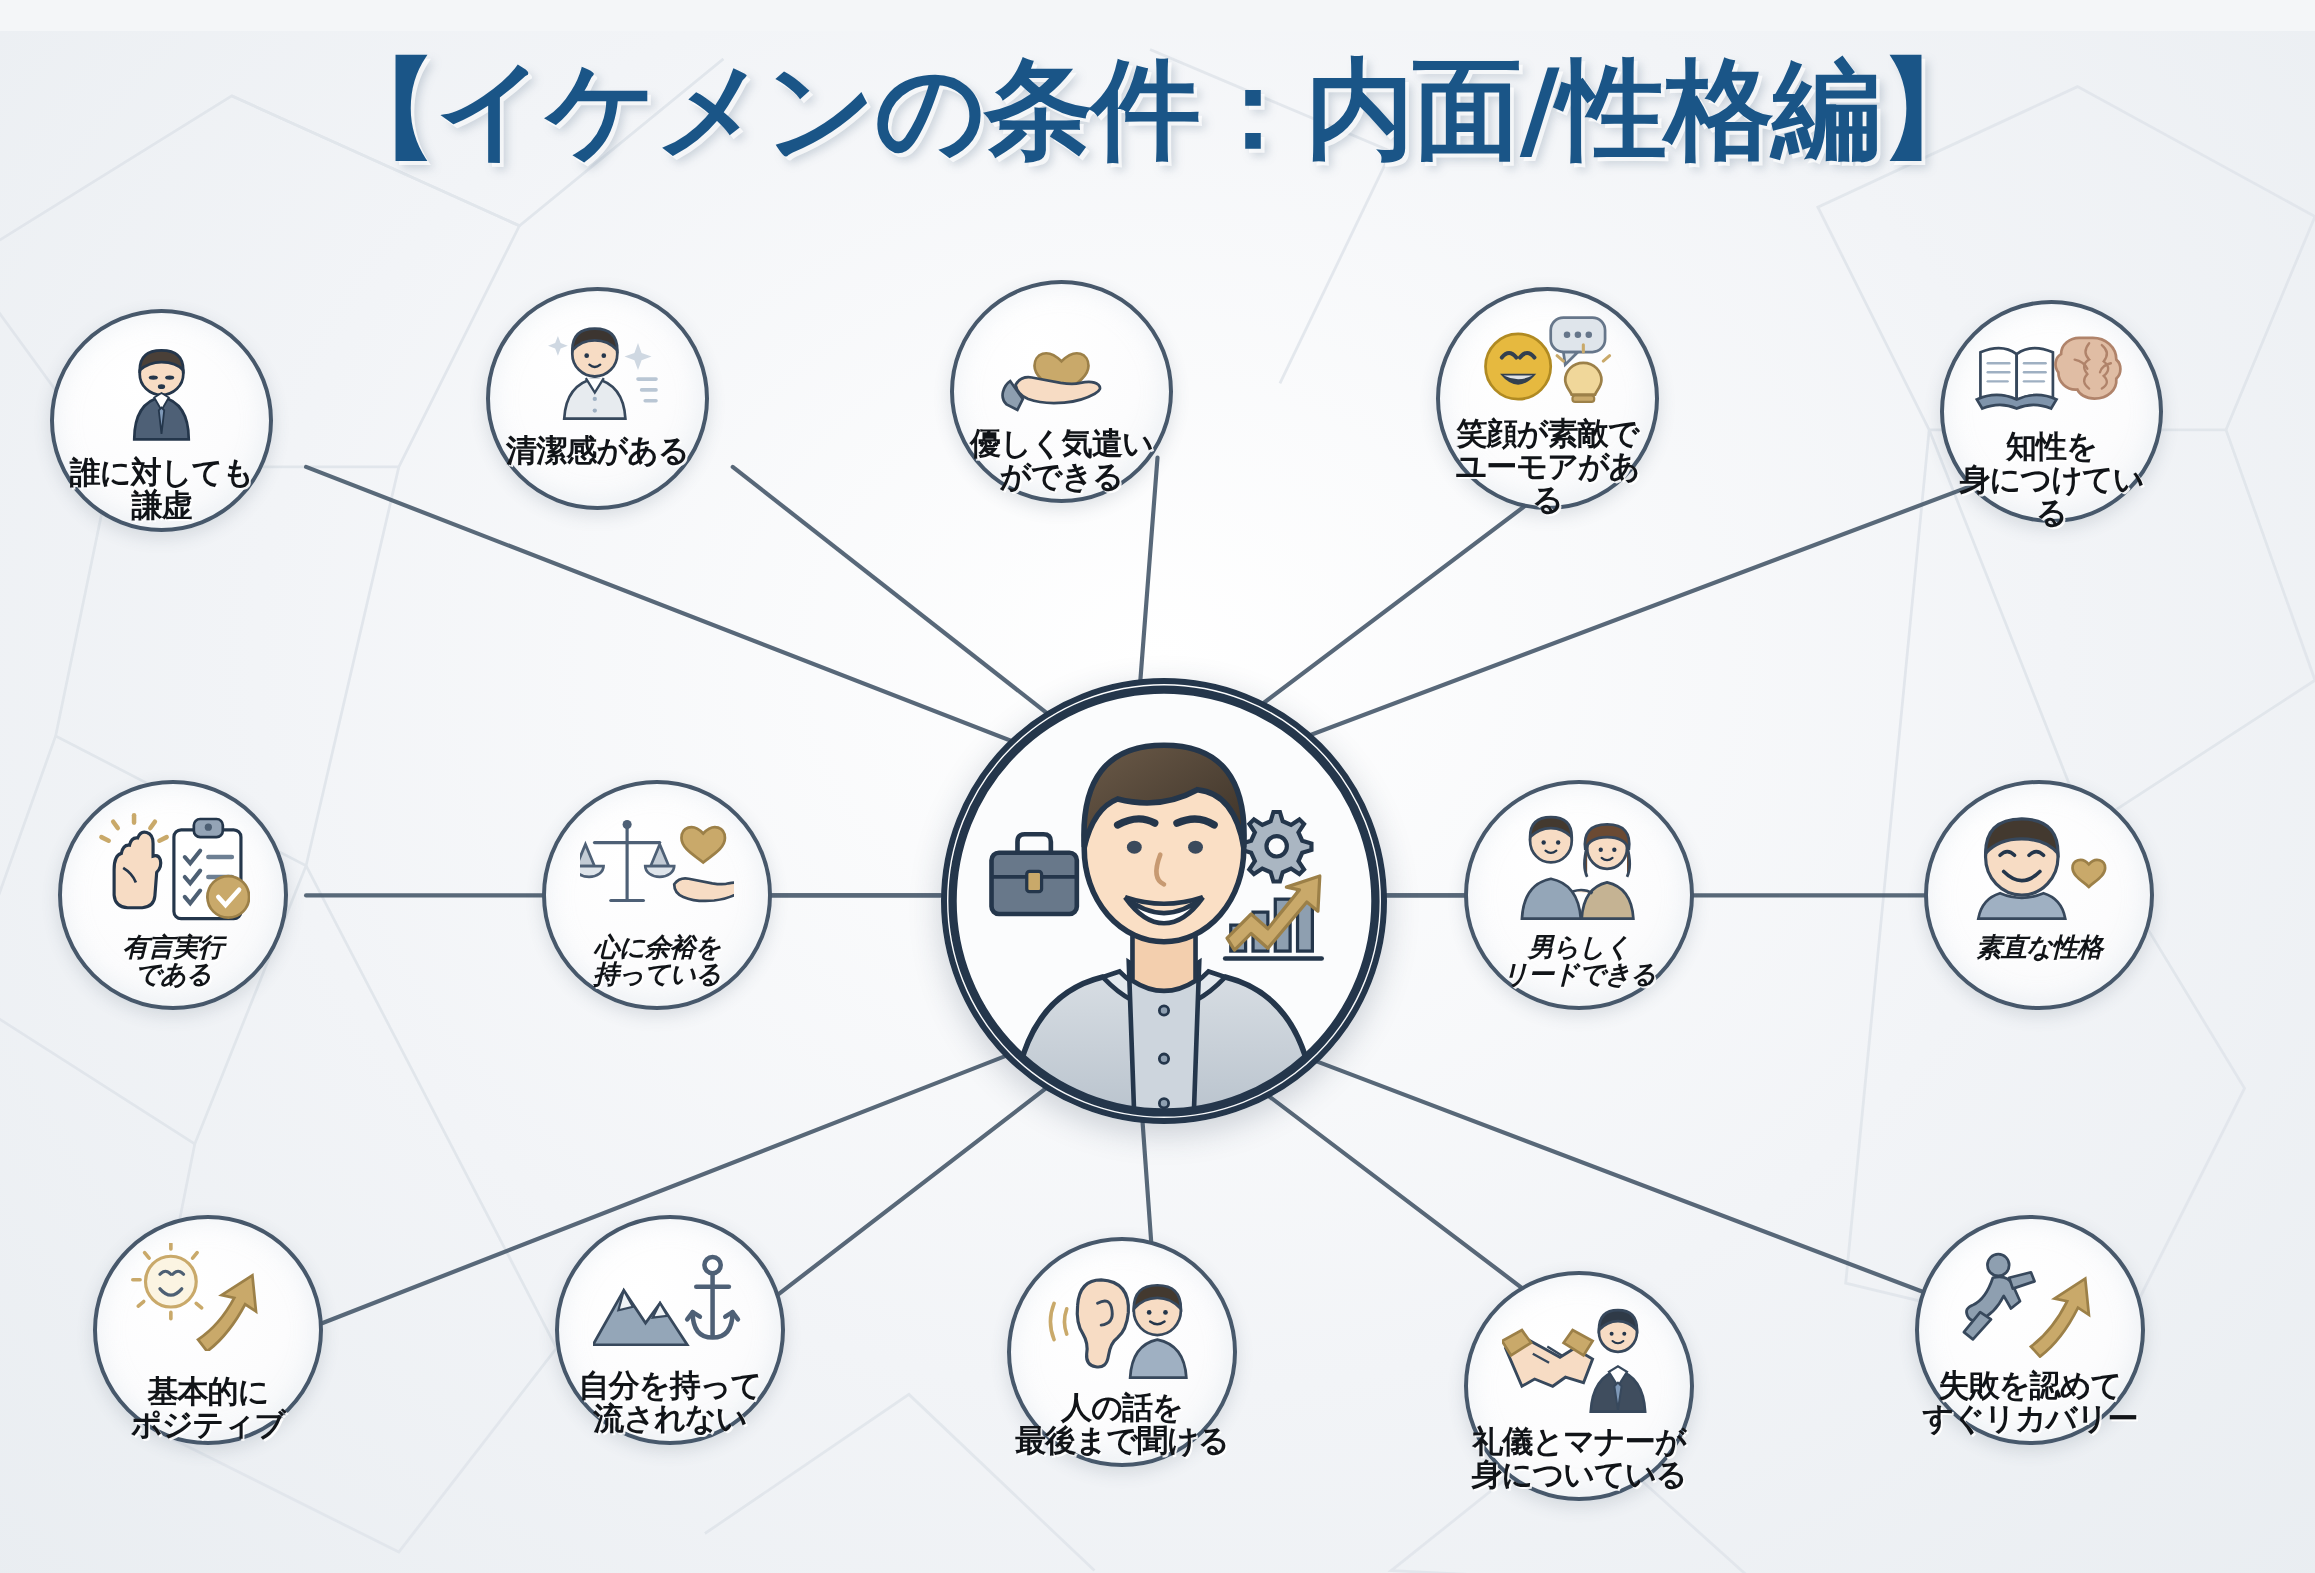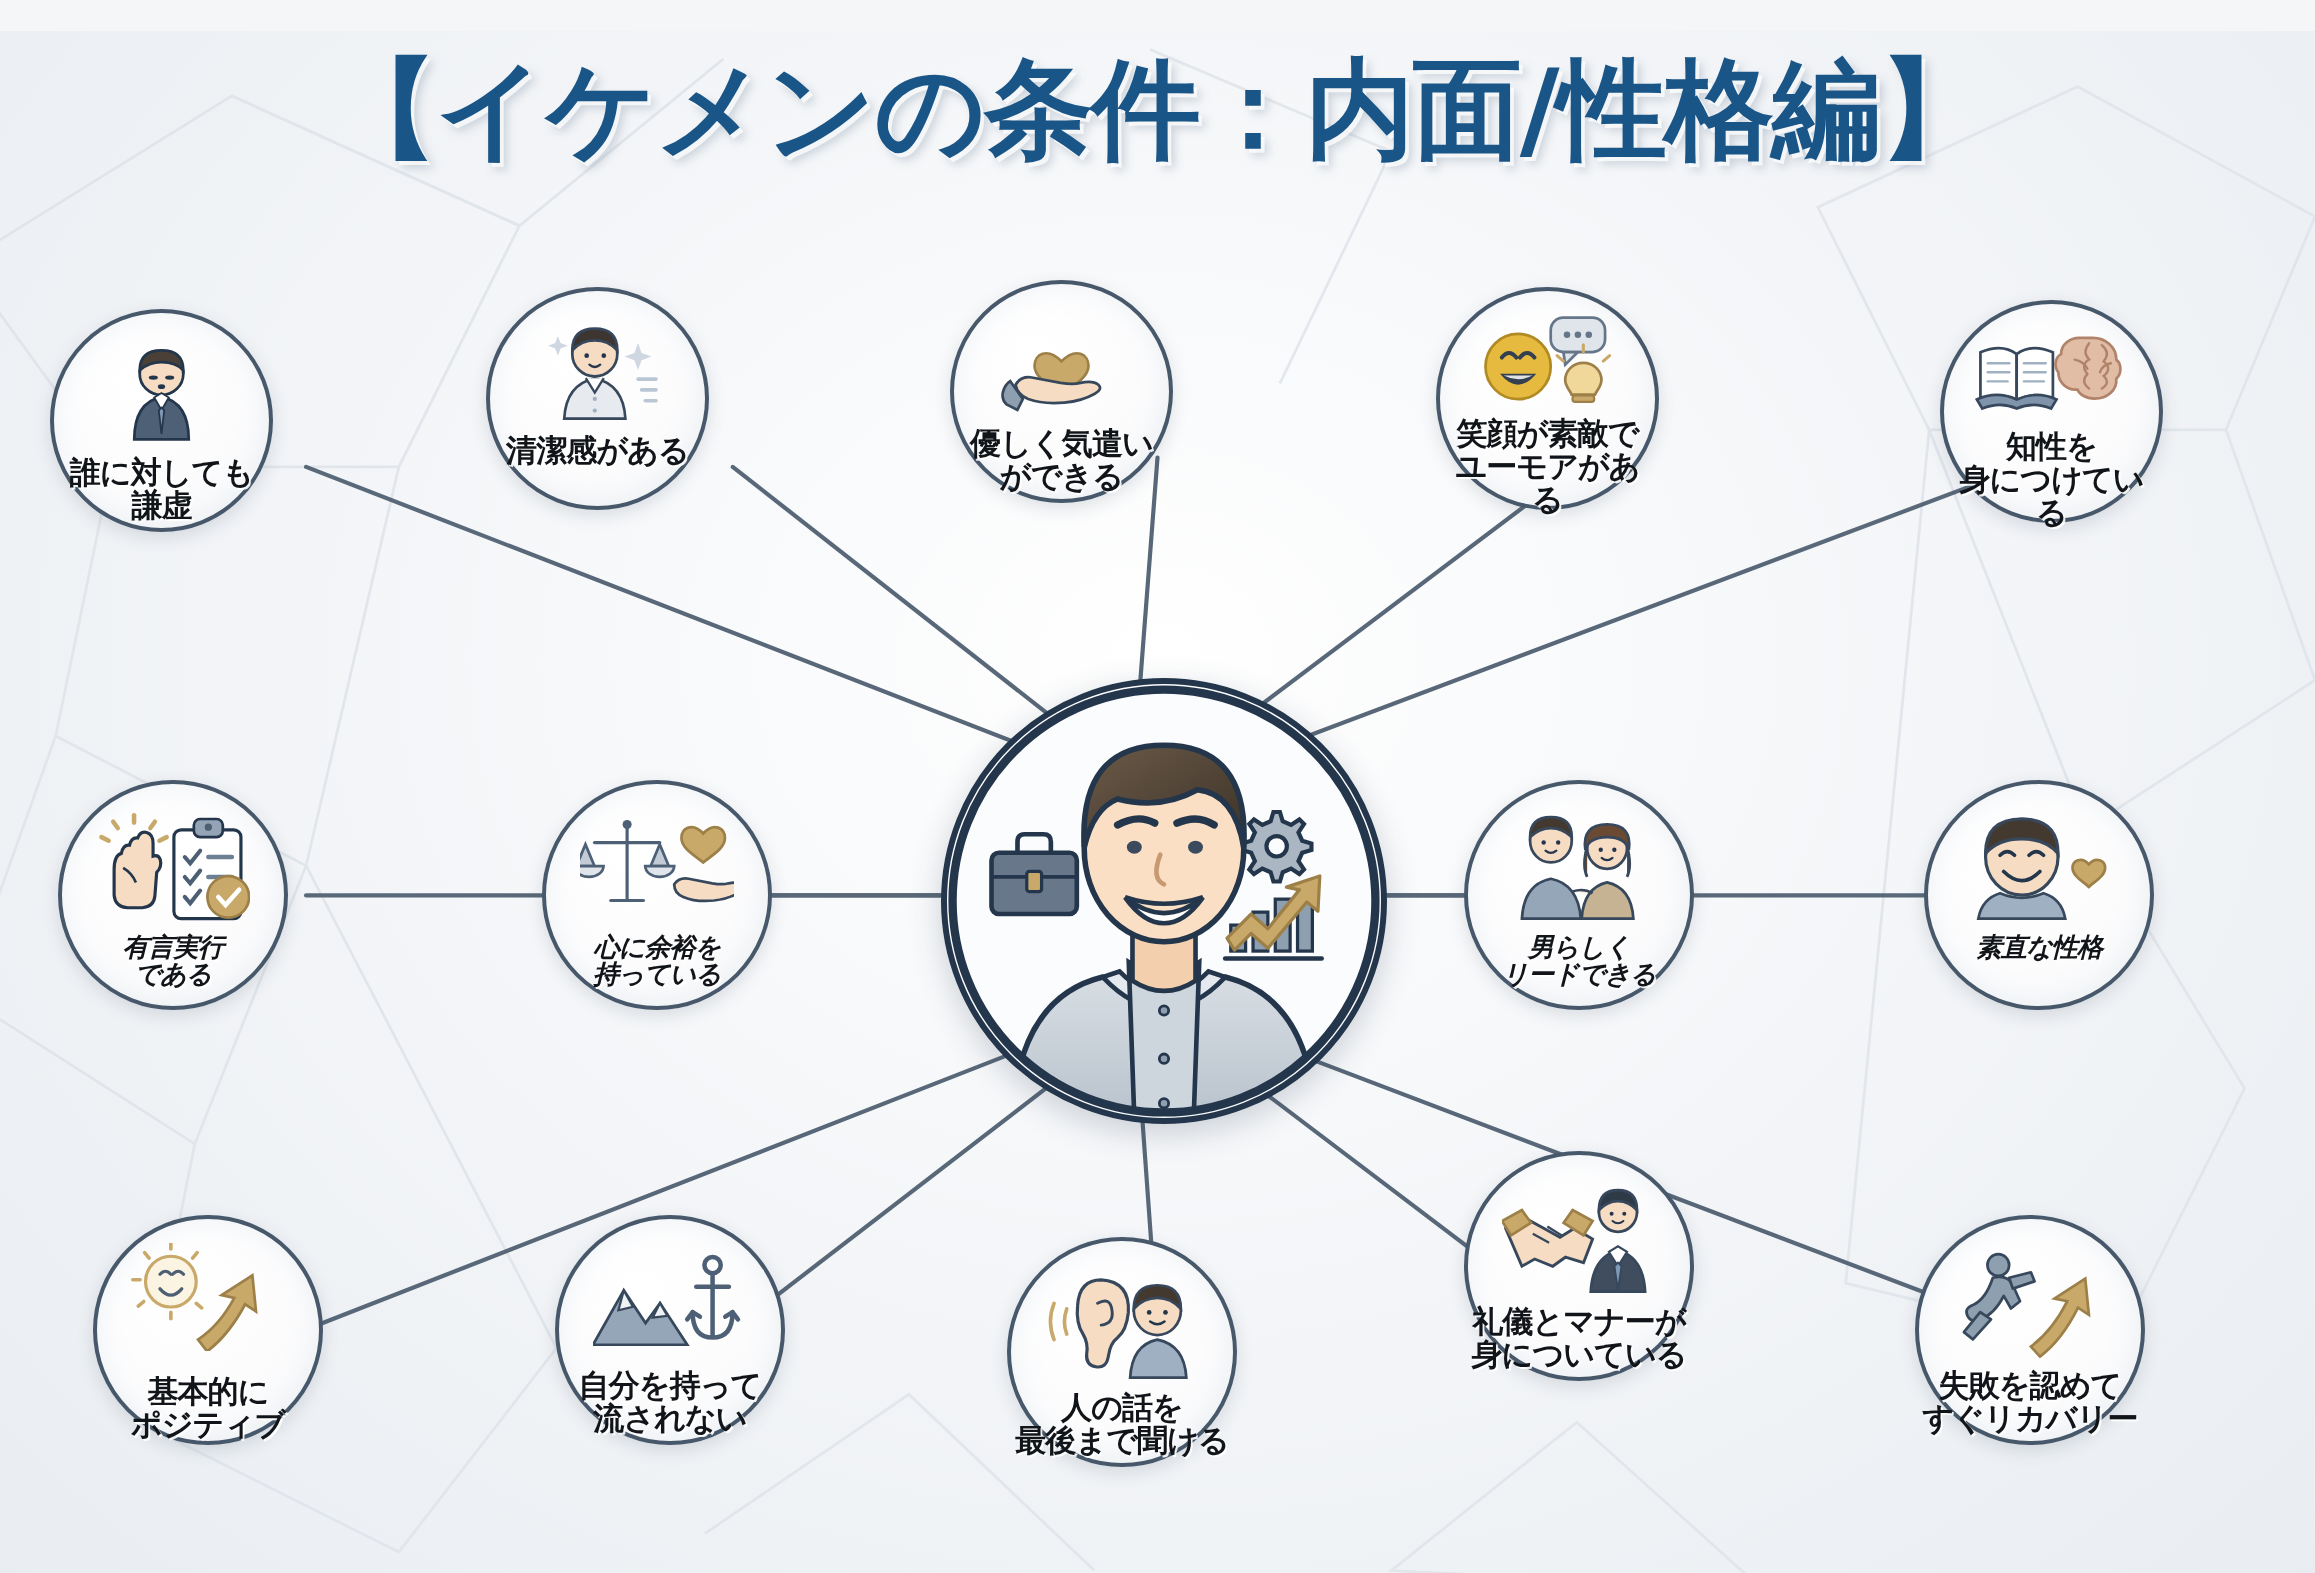--- a/index.html
+++ b/index.html
@@ -407,21 +407,21 @@
         <circle cx="115" cy="44" r="2.6" fill="#24364b"></circle>
           <circle cx="133" cy="44" r="2.6" fill="#24364b"></circle>
         <path d="M116 54 q8 6 16 0" stroke="#24364b" stroke-width="2.6" fill="none" stroke-linecap="round"></path>
         <path d="M94 116 q2-36 30-42 q30 6 32 42 z" fill="#9fb0c2" stroke="#37485c" stroke-width="3"></path>
       </svg>
     </div>
     <div class="label">人の話を
 最後まで聞ける</div>
   </div>
 
-  <div class="node r3" style="left:1464px;top:1120px;">
+  <div class="node r3" style="left:1464px;top:1240px;">
     <div class="art">
       <svg viewBox="0 0 170 118" width="154" height="108">
         <path d="M4 46 l20-12 l22 12 l18 10 l16-10 l20 12 l-10 26 l-20-6 l-14 10 l-20-8 l-14 8 z" fill="#f7dcc4" stroke="#37485c" stroke-width="3.2"></path>
         <path d="M0 38 l22-12 l10 14 l-22 14z" fill="#c9a96a" stroke="#9c8048" stroke-width="3"></path>
         <path d="M100 38 l-22-12 l-10 14 l22 14z" fill="#c9a96a" stroke="#9c8048" stroke-width="3"></path>
         <path d="M34 52 l18 10 M50 44 l16 10" stroke="#37485c" stroke-width="2.6" fill="none"></path>
 
         <g transform="translate(86,0)">
           <ellipse cx="42" cy="28" rx="21" ry="22" fill="#f7dcc4" stroke="#37485c" stroke-width="3"></ellipse>
           <path d="M21 26 q0-22 21-22 q21 0 21 22 q-9-10-21-10 q-12 0-21 10z" fill="#2f3a47" stroke="#37485c" stroke-width="3"></path>

